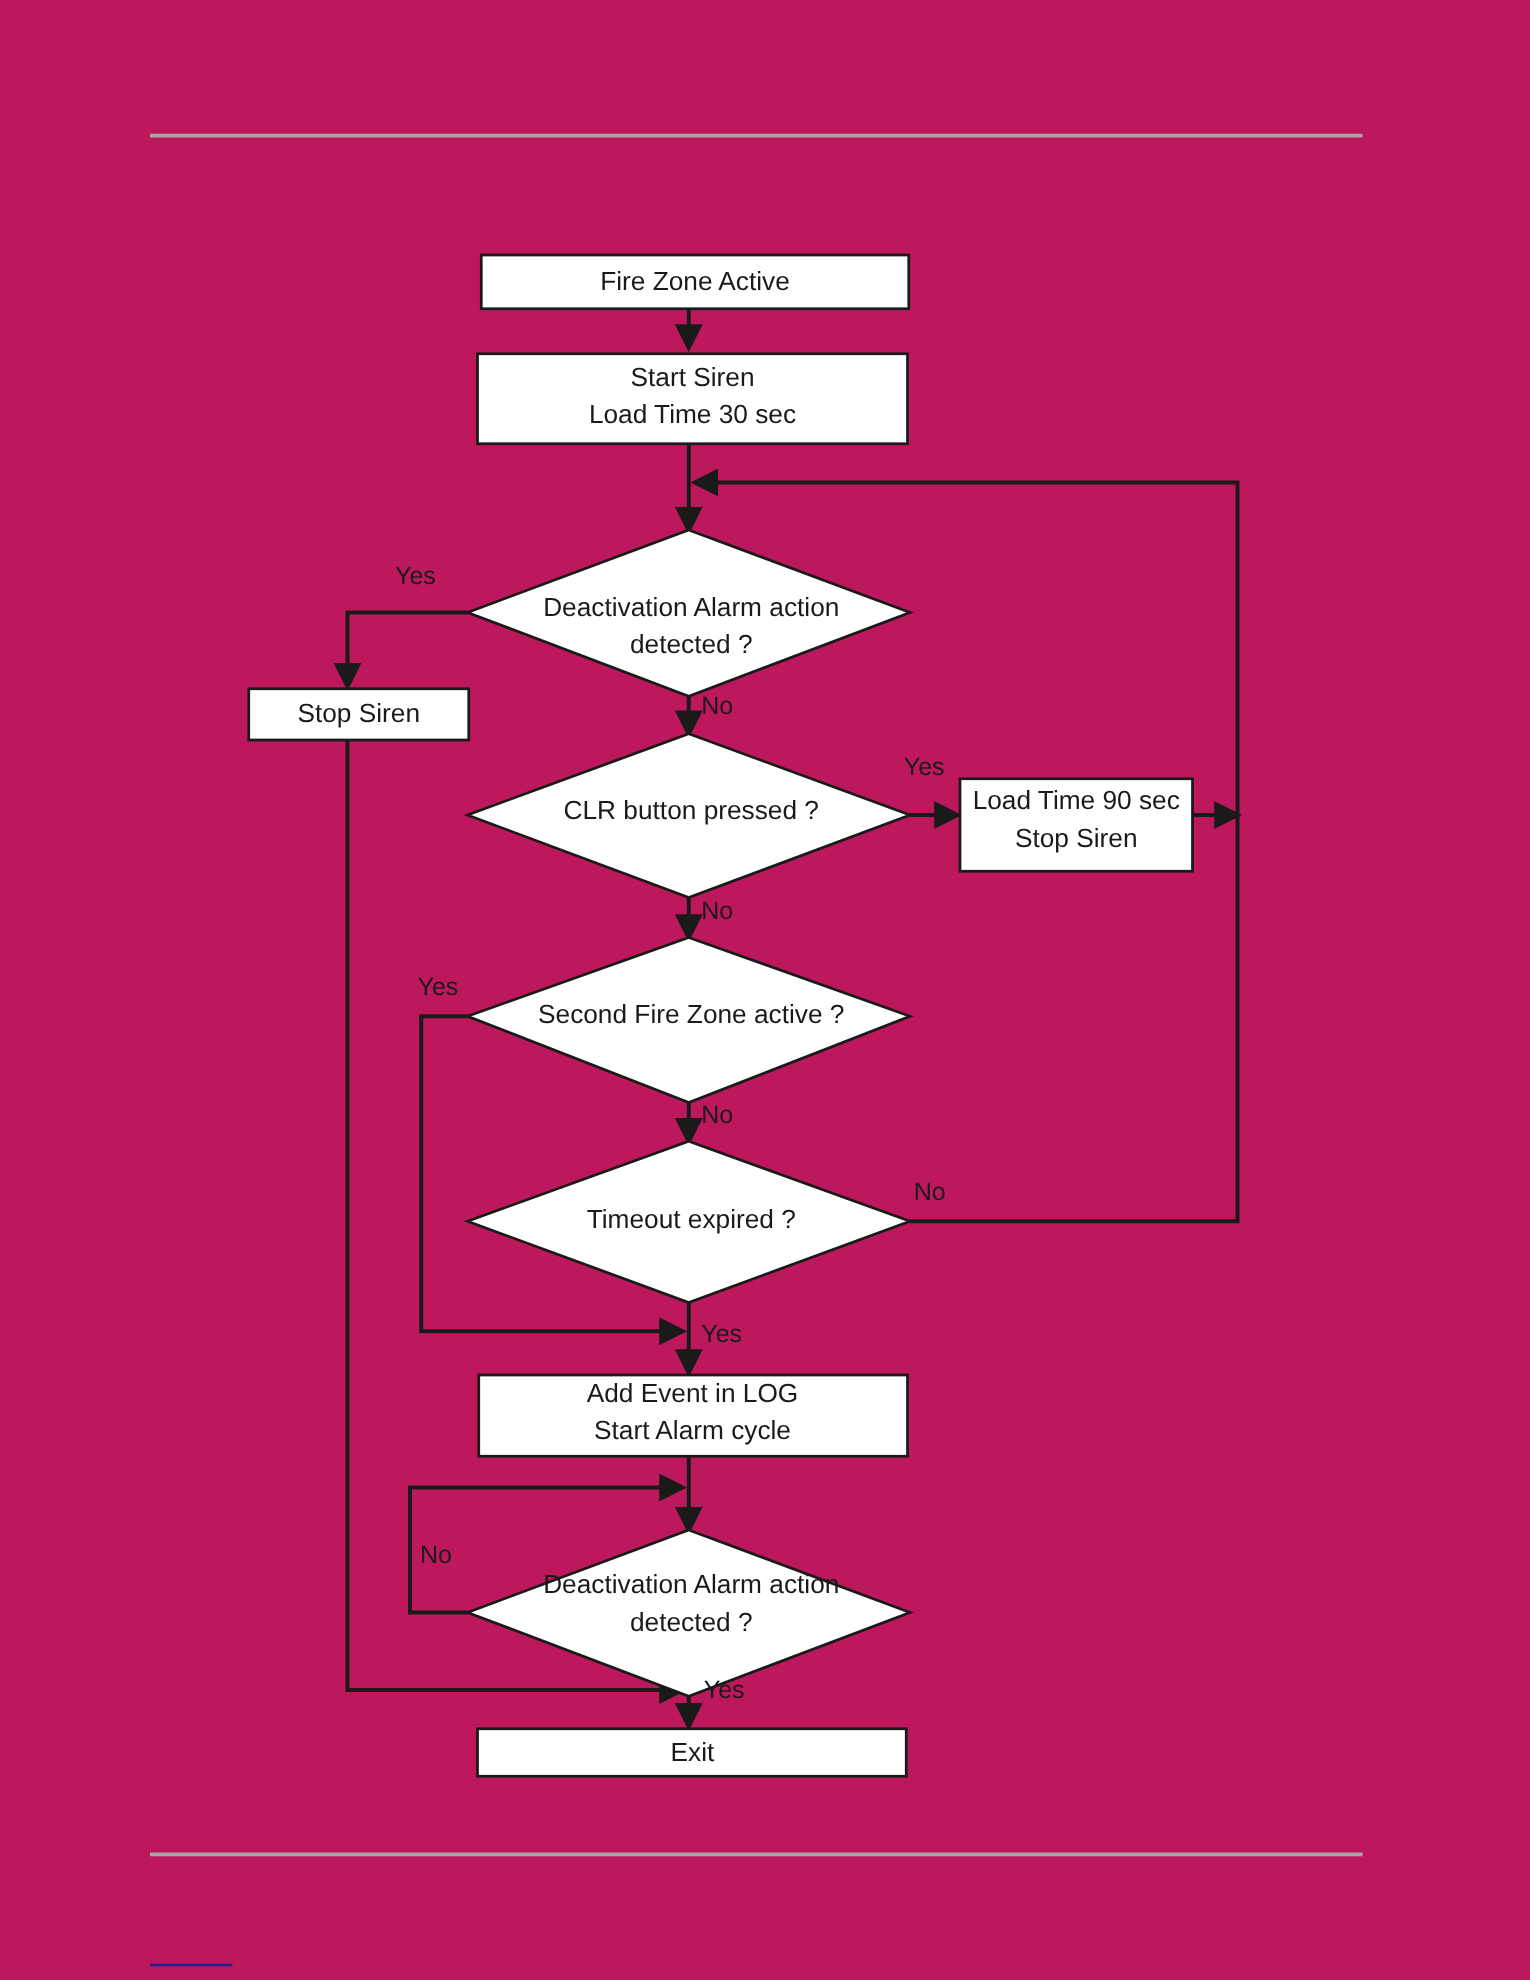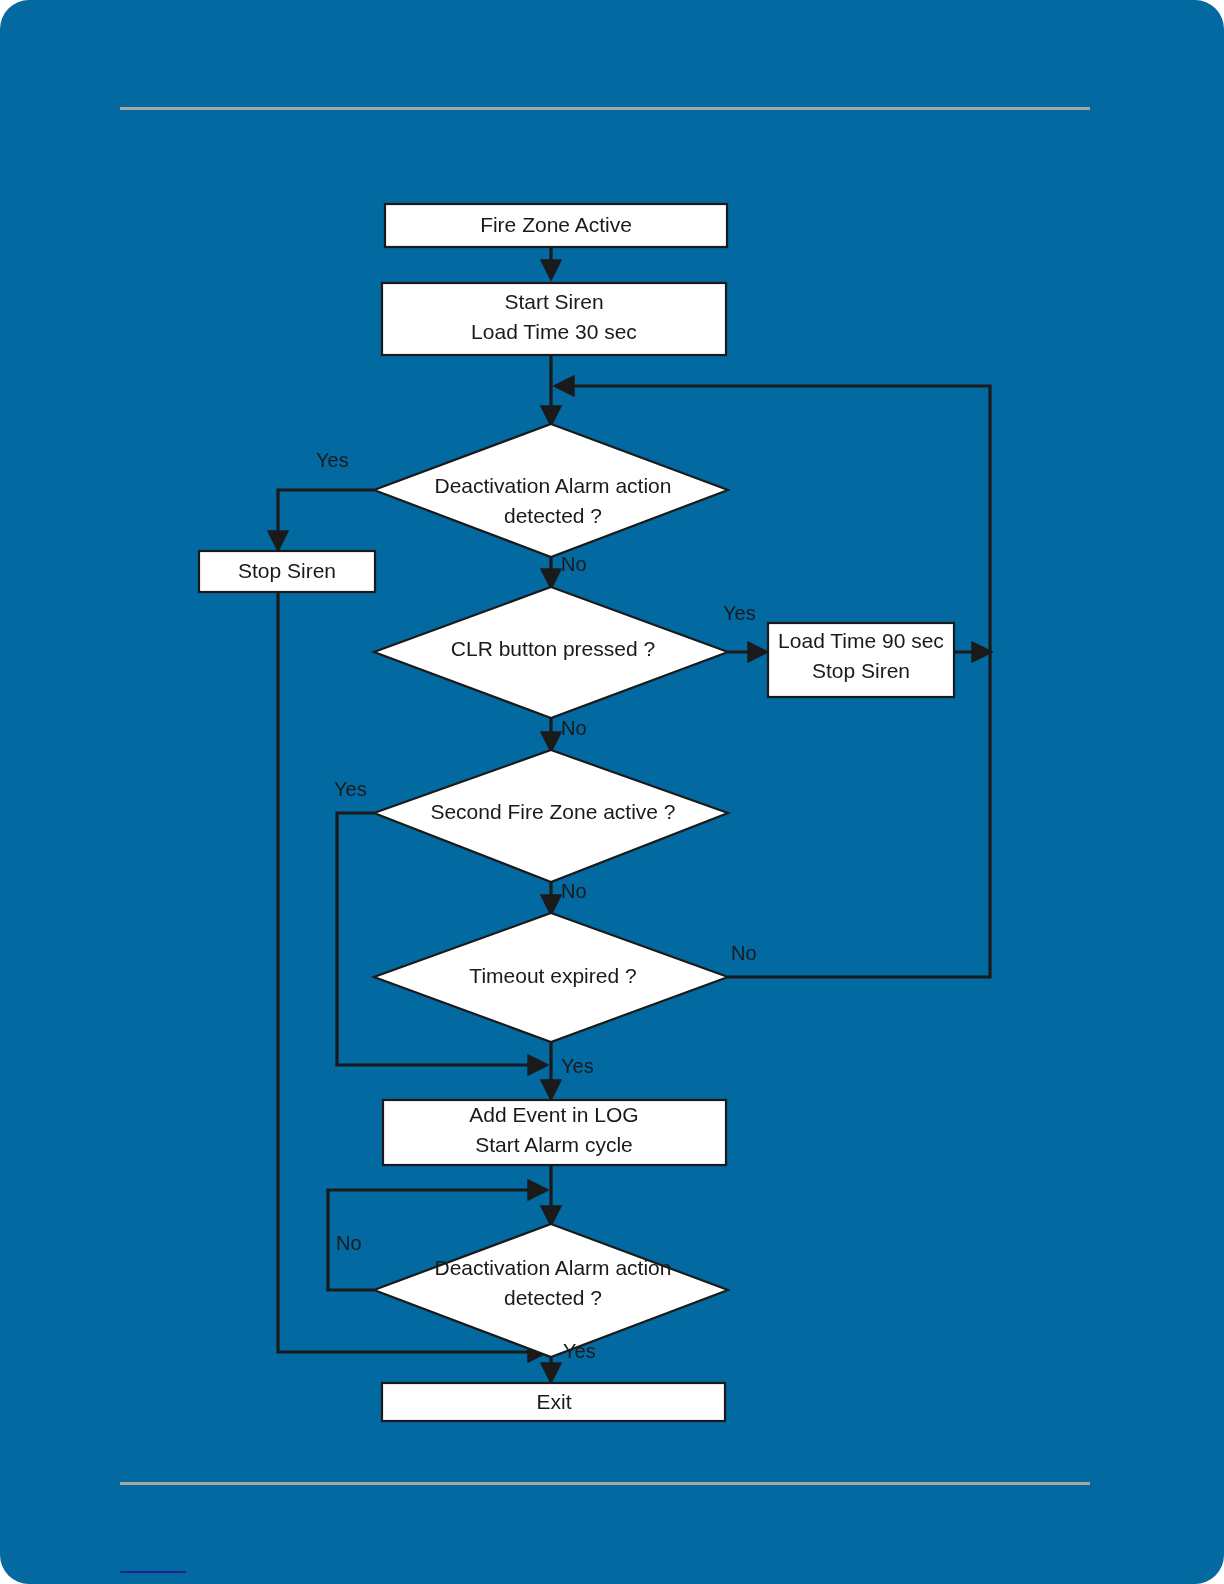--- a/index.html
+++ b/index.html
@@ -11,22 +11,21 @@
   body {
     width: 1224px;
     height: 1584px;
     position: relative;
     font-family: "Liberation Sans", sans-serif;
     overflow: hidden;
   }
   .page {
     position: absolute;
     inset: 0;
-    background: #0369a1;
-    border-radius: 29px;
+    background: #be185d;
   }
   .rule {
     position: absolute;
     left: 120px;
     width: 970px;
     height: 3px;
     background: #a6a6a6;
   }
   .rule.header { top: 107px; }
   .rule.footer { top: 1482px; }

